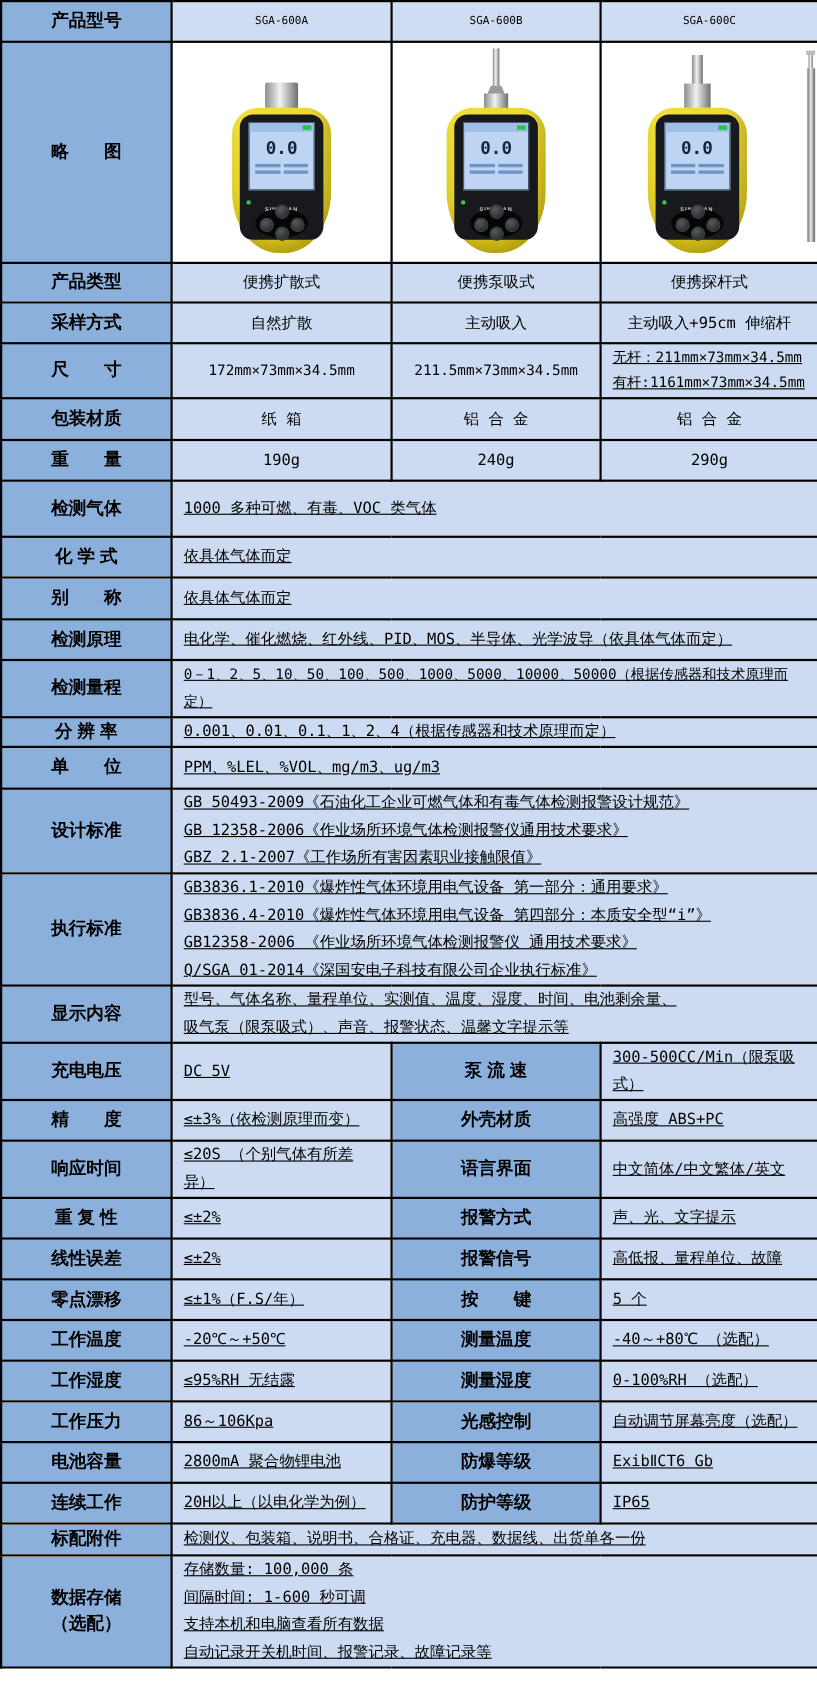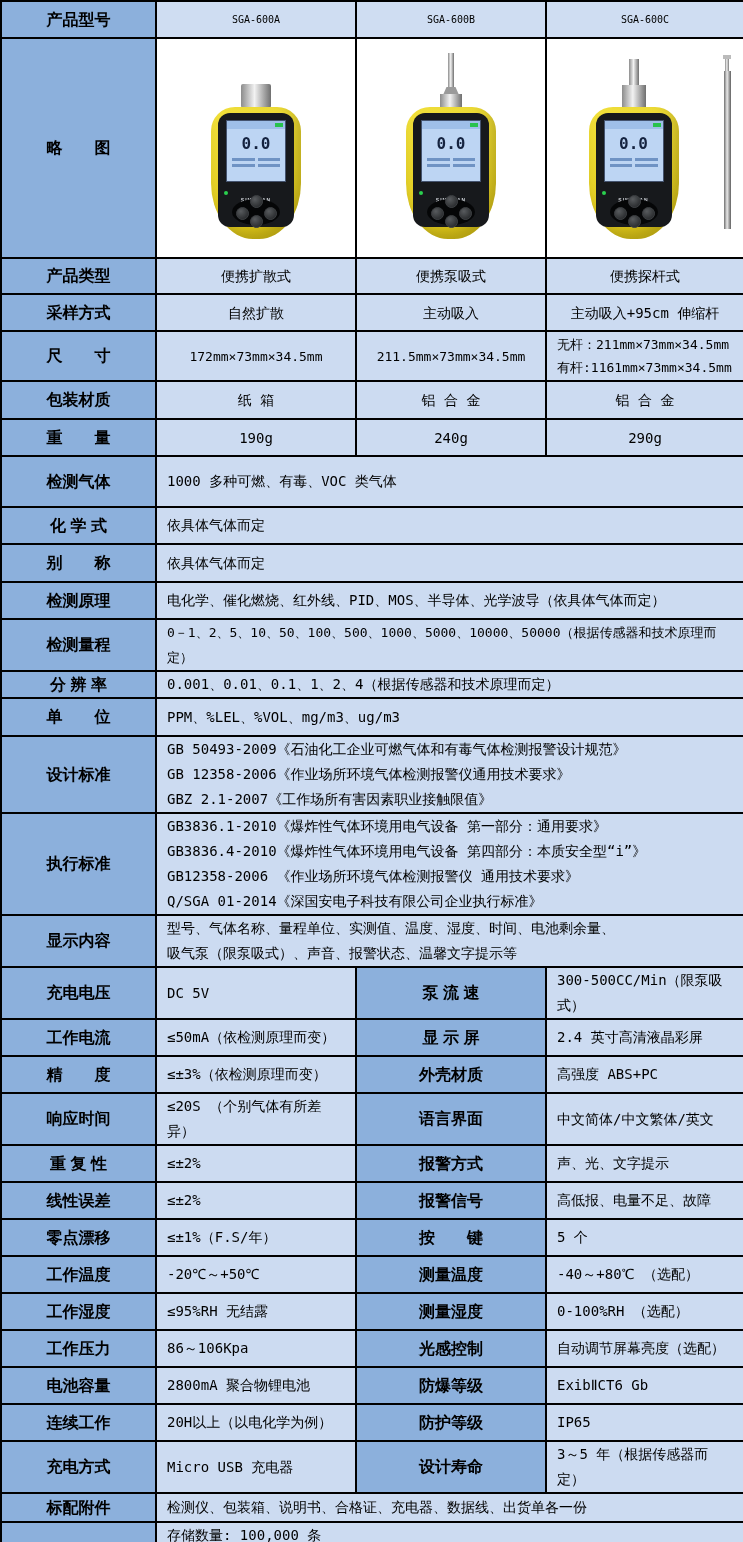--- a/index.html
+++ b/index.html
@@ -5,23 +5,23 @@
   html,body{margin:0;padding:0;background:#ffffff;}
   .wrap{width:743px;box-sizing:border-box;}
   table{border-collapse:collapse;table-layout:fixed;width:743px;
         font-family:"DejaVu Sans Mono","Liberation Mono",monospace;}
   td{border:2px solid #000;padding:0 10px;font-size:14px;color:#000;
      overflow:hidden;box-sizing:border-box;}
   .lbl{background:#8cb0dc;font-weight:bold;text-align:center;font-size:16px;
        font-family:"Liberation Sans","DejaVu Sans",sans-serif;
        padding:0 2px;white-space:pre-line;line-height:24px;}
   .ctr{background:#ccdbf1;text-align:center;white-space:pre-line;line-height:22px;}
-  .val{background:#ccdbf1;text-align:left;white-space:pre-line;line-height:25px;}
+  .val{background:#ccdbf1;text-align:left;white-space:pre-line;line-height:25px;text-decoration:underline;}
   .mdl{background:#cfddf2;text-align:center;font-size:10px;}
-  .img{background:#ffffff;text-align:center;vertical-align:middle;padding:12px;}
+  .img{background:#ffffff;text-align:center;vertical-align:middle;padding:2px;}
   .fz13{font-size:13px;}
   .dim{line-height:23px;font-size:13px;}
 
   
   .dev{position:relative;width:120px;height:194px;margin:0 auto;}
   .dbody{position:absolute;left:15px;top:56px;width:90px;height:132px;
          background:linear-gradient(160deg,#f2e13c,#d8c012);
          border-radius:24px 24px 42px 42px / 24px 24px 56px 56px;
          box-shadow:inset -6px -8px 12px rgba(0,0,0,.18);}
   .panel{position:absolute;left:7px;top:6px;width:76px;height:114px;
@@ -253,26 +253,20 @@
 吸气泵（限泵吸式）、声音、报警状态、温馨文字提示等</td>
 </tr>
 
 <tr style="height:37px">
   <td class="lbl">充电电压</td>
   <td class="val">DC 5V</td>
   <td class="lbl">泵 流 速</td>
   <td class="val">300-500CC/Min（限泵吸式）</td>
 </tr>
 <tr style="height:37px">
-  <td class="lbl">工作电流</td>
-  <td class="val">≤50mA（依检测原理而变）</td>
-  <td class="lbl">显 示 屏</td>
-  <td class="val">2.4 英寸高清液晶彩屏</td>
-</tr>
-<tr style="height:37px">
   <td class="lbl">精　　度</td>
   <td class="val">≤±3%（依检测原理而变）</td>
   <td class="lbl">外壳材质</td>
   <td class="val">高强度 ABS+PC</td>
 </tr>
 <tr style="height:37px">
   <td class="lbl">响应时间</td>
   <td class="val">≤20S （个别气体有所差异）</td>
   <td class="lbl">语言界面</td>
   <td class="val">中文简体/中文繁体/英文</td>
@@ -280,21 +274,21 @@
 <tr style="height:37px">
   <td class="lbl">重 复 性</td>
   <td class="val">≤±2%</td>
   <td class="lbl">报警方式</td>
   <td class="val">声、光、文字提示</td>
 </tr>
 <tr style="height:37px">
   <td class="lbl">线性误差</td>
   <td class="val">≤±2%</td>
   <td class="lbl">报警信号</td>
-  <td class="val">高低报、电量不足、故障</td>
+  <td class="val">高低报、量程单位、故障</td>
 </tr>
 <tr style="height:37px">
   <td class="lbl">零点漂移</td>
   <td class="val">≤±1%（F.S/年）</td>
   <td class="lbl">按　　键</td>
   <td class="val">5 个</td>
 </tr>
 <tr style="height:37px">
   <td class="lbl">工作温度</td>
   <td class="val">-20℃～+50℃</td>
@@ -317,26 +311,20 @@
   <td class="lbl">电池容量</td>
   <td class="val">2800mA 聚合物锂电池</td>
   <td class="lbl">防爆等级</td>
   <td class="val">ExibⅡCT6 Gb</td>
 </tr>
 <tr style="height:37px">
   <td class="lbl">连续工作</td>
   <td class="val">20H以上（以电化学为例）</td>
   <td class="lbl">防护等级</td>
   <td class="val">IP65</td>
-</tr>
-<tr style="height:37px">
-  <td class="lbl">充电方式</td>
-  <td class="val">Micro USB 充电器</td>
-  <td class="lbl">设计寿命</td>
-  <td class="val">3～5 年（根据传感器而定）</td>
 </tr>
 
 <tr style="height:29px">
   <td class="lbl">标配附件</td>
   <td class="val" colspan="3">检测仪、包装箱、说明书、合格证、充电器、数据线、出货单各一份</td>
 </tr>
 <tr style="height:102px">
   <td class="lbl">数据存储
 （选配）</td>
   <td class="val" colspan="3">存储数量: 100,000 条

